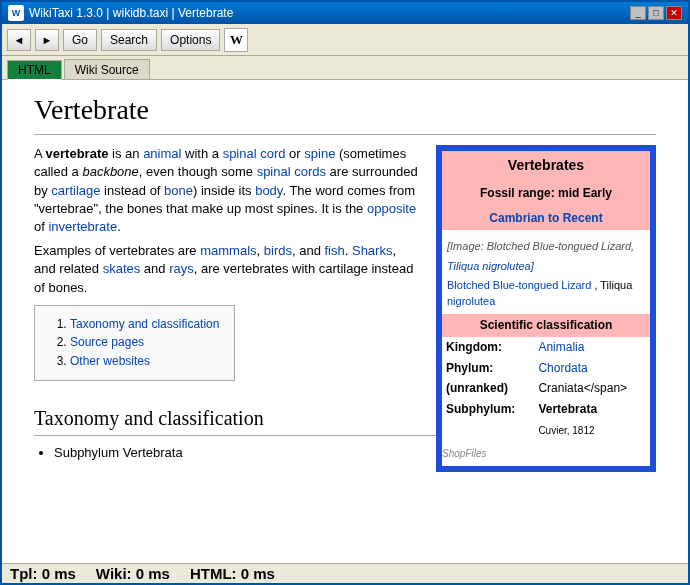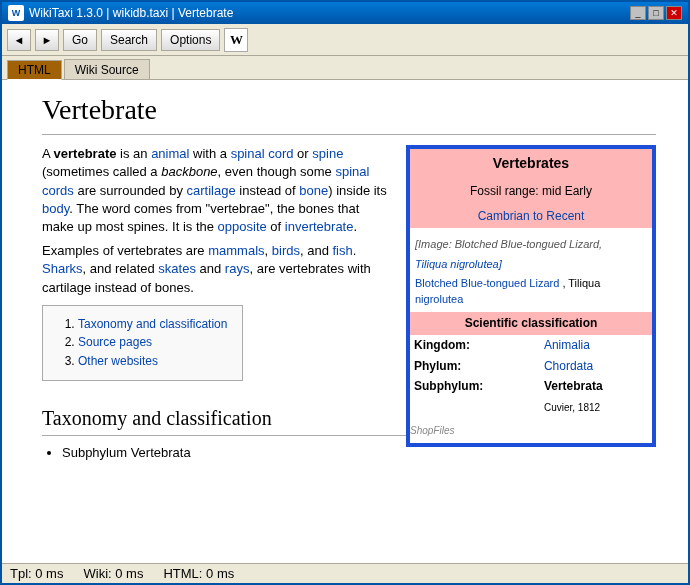--- a/index.html
+++ b/index.html
@@ -61,72 +61,71 @@
       padding: 0 5px;
       height: 24px;
       flex-shrink: 0;
     }
     .tab {
       padding: 2px 10px; border: 1px solid #aca899; border-bottom: none;
       background: #ddd8c8; cursor: pointer; font-size: 12px; height: 20px;
       display: flex; align-items: center; margin-right: 2px;
     }
     .tab.active {
-      background: #a16207; border-bottom: 1px solid #fff; position: relative; top: 1px;
+      background: #15803d; border-bottom: 1px solid #fff; position: relative; top: 1px;
     }
 
     
     .content-area {
       display: flex;
       flex: 1;
       overflow: hidden;
       background: #fff;
     }
     .main-content {
       flex: 1;
       overflow-y: auto;
       padding: 10px 32px;
       font-size: 13px;
       line-height: 1.4;
-      margin-left: 8px;
     }
 
     
     .main-content::-webkit-scrollbar { width: 16px; }
     .main-content::-webkit-scrollbar-track { background: #f0f0f0; border-left: 1px solid #ccc; }
     .main-content::-webkit-scrollbar-thumb { background: #c0c0c0; border: 1px solid #888; }
 
     
     h1.article-title { font-size: 28px; font-weight: normal; border-bottom: 1px solid #aaa; padding-bottom: 5px; margin-bottom: 10px; font-family: 'Times New Roman', serif; }
     h2.section-title { font-size: 20px; font-weight: normal; border-bottom: 1px solid #aaa; padding-bottom: 3px; margin: 15px 0 8px 0; font-family: 'Times New Roman', serif; }
 
     .article-body { font-size: 13px; }
     .image-caption { color: #555; font-size: 12px; font-style: italic; margin-bottom: 8px; }
     a { color: #0645ad; text-decoration: none; }
 
     .infobox {
       float: right;
       margin: 0 0 10px 15px;
-      border: 4px solid #1d4ed8;
+      border: 6px solid #1d4ed8;
       background: #fff;
-      width: 250px;
+      width: 220px;
       font-size: 12px;
     }
     .infobox-title {
       background: #ffb6b6;
       text-align: center;
       font-weight: bold;
       font-size: 14px;
       padding: 5px;
     }
     .infobox-subtitle {
       background: #ffb6b6;
       text-align: center;
       padding: 4px;
-      font-weight: normal;
+      font-weight: bold;
       font-size: 12px;
     }
     .infobox-body { padding: 5px; }
     .infobox-image-cap { color: #555; font-size: 11px; font-style: italic; margin: 4px 0; }
     .sci-class-header {
       background: #ffb6b6;
       text-align: center;
       font-weight: bold;
       padding: 3px;
       font-size: 12px;
@@ -144,26 +143,27 @@
       font-size: 12px;
     }
     .toc-box ol { padding-left: 20px; }
     .toc-box li { margin: 2px 0; }
 
     
     .status-bar {
       background: #ece9d8;
       border-top: 1px solid #aca899;
       padding: 2px 8px;
-      font-size: 13px;
+      font-size: 15px;
       display: flex;
       gap: 20px;
       height: 20px;
       align-items: center;
       flex-shrink: 0;
+      font-weight: bold;
     }
   </style>
 </head>
 <body>
 
 <div class="window">
 
   <div class="title-bar">
     <div class="title-bar-left">
       <div class="title-bar-icon">
@@ -234,20 +234,24 @@
           <tbody>
               <tr>
             <td>Kingdom:</td>
             <td><a href="#"><span>Animalia</span></a></td>
           </tr>
           <tr>
             <td>Phylum:</td>
             <td><a href="#"><span>Chordata</span></a></td>
           </tr>
           <tr>
+            <td>(unranked)</td>
+            <td><span>Craniata&lt;/span&gt;</span></td>
+          </tr>
+          <tr>
             <td>Subphylum:</td>
             <td><strong>Vertebrata</strong></td>
           </tr>
           <tr>
             <td></td>
             <td><small>Cuvier, 1812</small></td>
           </tr>
         </tbody>
           </table>
         <div style="text-align:left; padding:4px 0;">

